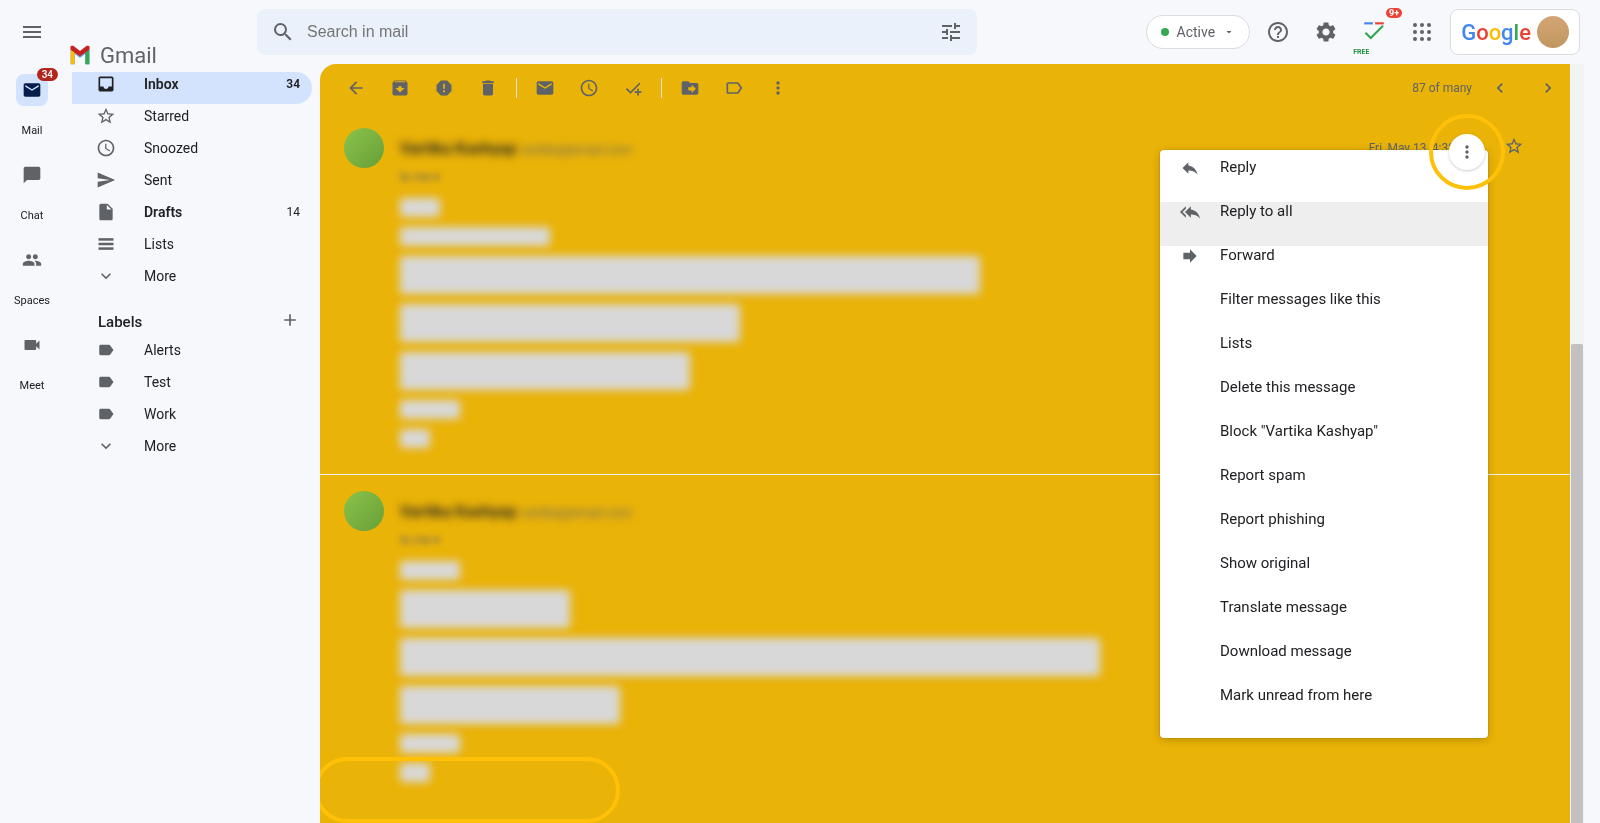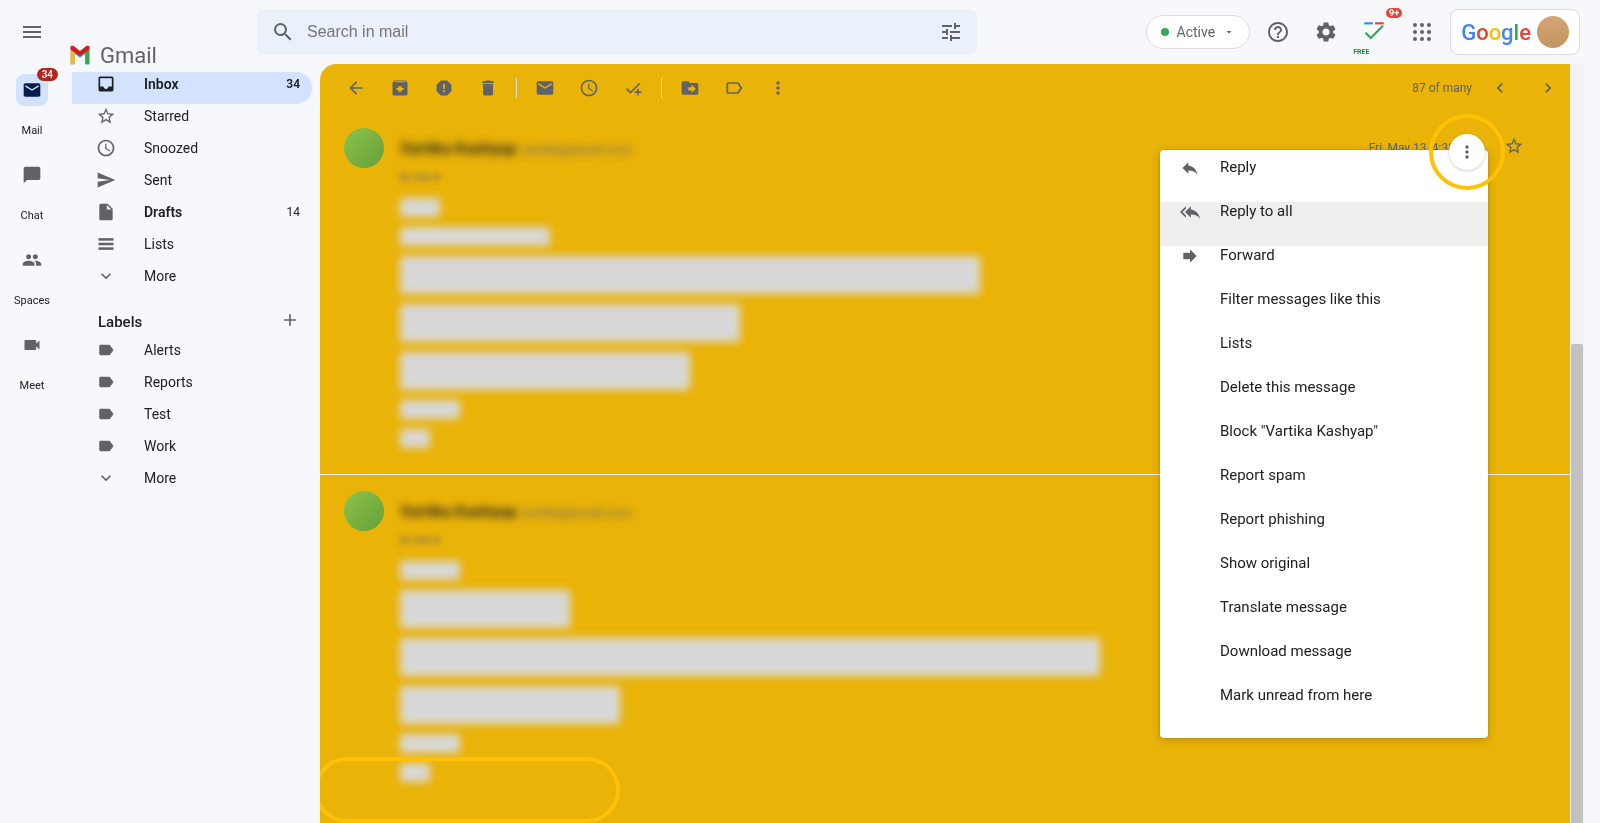--- a/index.html
+++ b/index.html
@@ -258,28 +258,20 @@
           </svg>
         </span>
         <span>Alerts</span>
       </div>
     <div class="nav-item">
         <span class="nav-icon">
           <svg width="18" height="18" viewBox="0 0 24 24">
             <path fill="currentColor" d="M17.63 5.84C17.27 5.33 16.67 5 16 5L5 5.01C3.9 5.01 3 5.9 3 7v10c0 1.1.9 1.99 2 1.99L16 19c.67 0 1.27-.33 1.63-.84L22 12l-4.37-6.16z"></path>
           </svg>
         </span>
-        <span>Reports</span>
-      </div>
-    <div class="nav-item">
-        <span class="nav-icon">
-          <svg width="18" height="18" viewBox="0 0 24 24">
-            <path fill="currentColor" d="M17.63 5.84C17.27 5.33 16.67 5 16 5L5 5.01C3.9 5.01 3 5.9 3 7v10c0 1.1.9 1.99 2 1.99L16 19c.67 0 1.27-.33 1.63-.84L22 12l-4.37-6.16z"></path>
-          </svg>
-        </span>
         <span>Test</span>
       </div>
     <div class="nav-item">
         <span class="nav-icon">
           <svg width="18" height="18" viewBox="0 0 24 24">
             <path fill="currentColor" d="M17.63 5.84C17.27 5.33 16.67 5 16 5L5 5.01C3.9 5.01 3 5.9 3 7v10c0 1.1.9 1.99 2 1.99L16 19c.67 0 1.27-.33 1.63-.84L22 12l-4.37-6.16z"></path>
           </svg>
         </span>
         <span>Work</span>
       </div>

